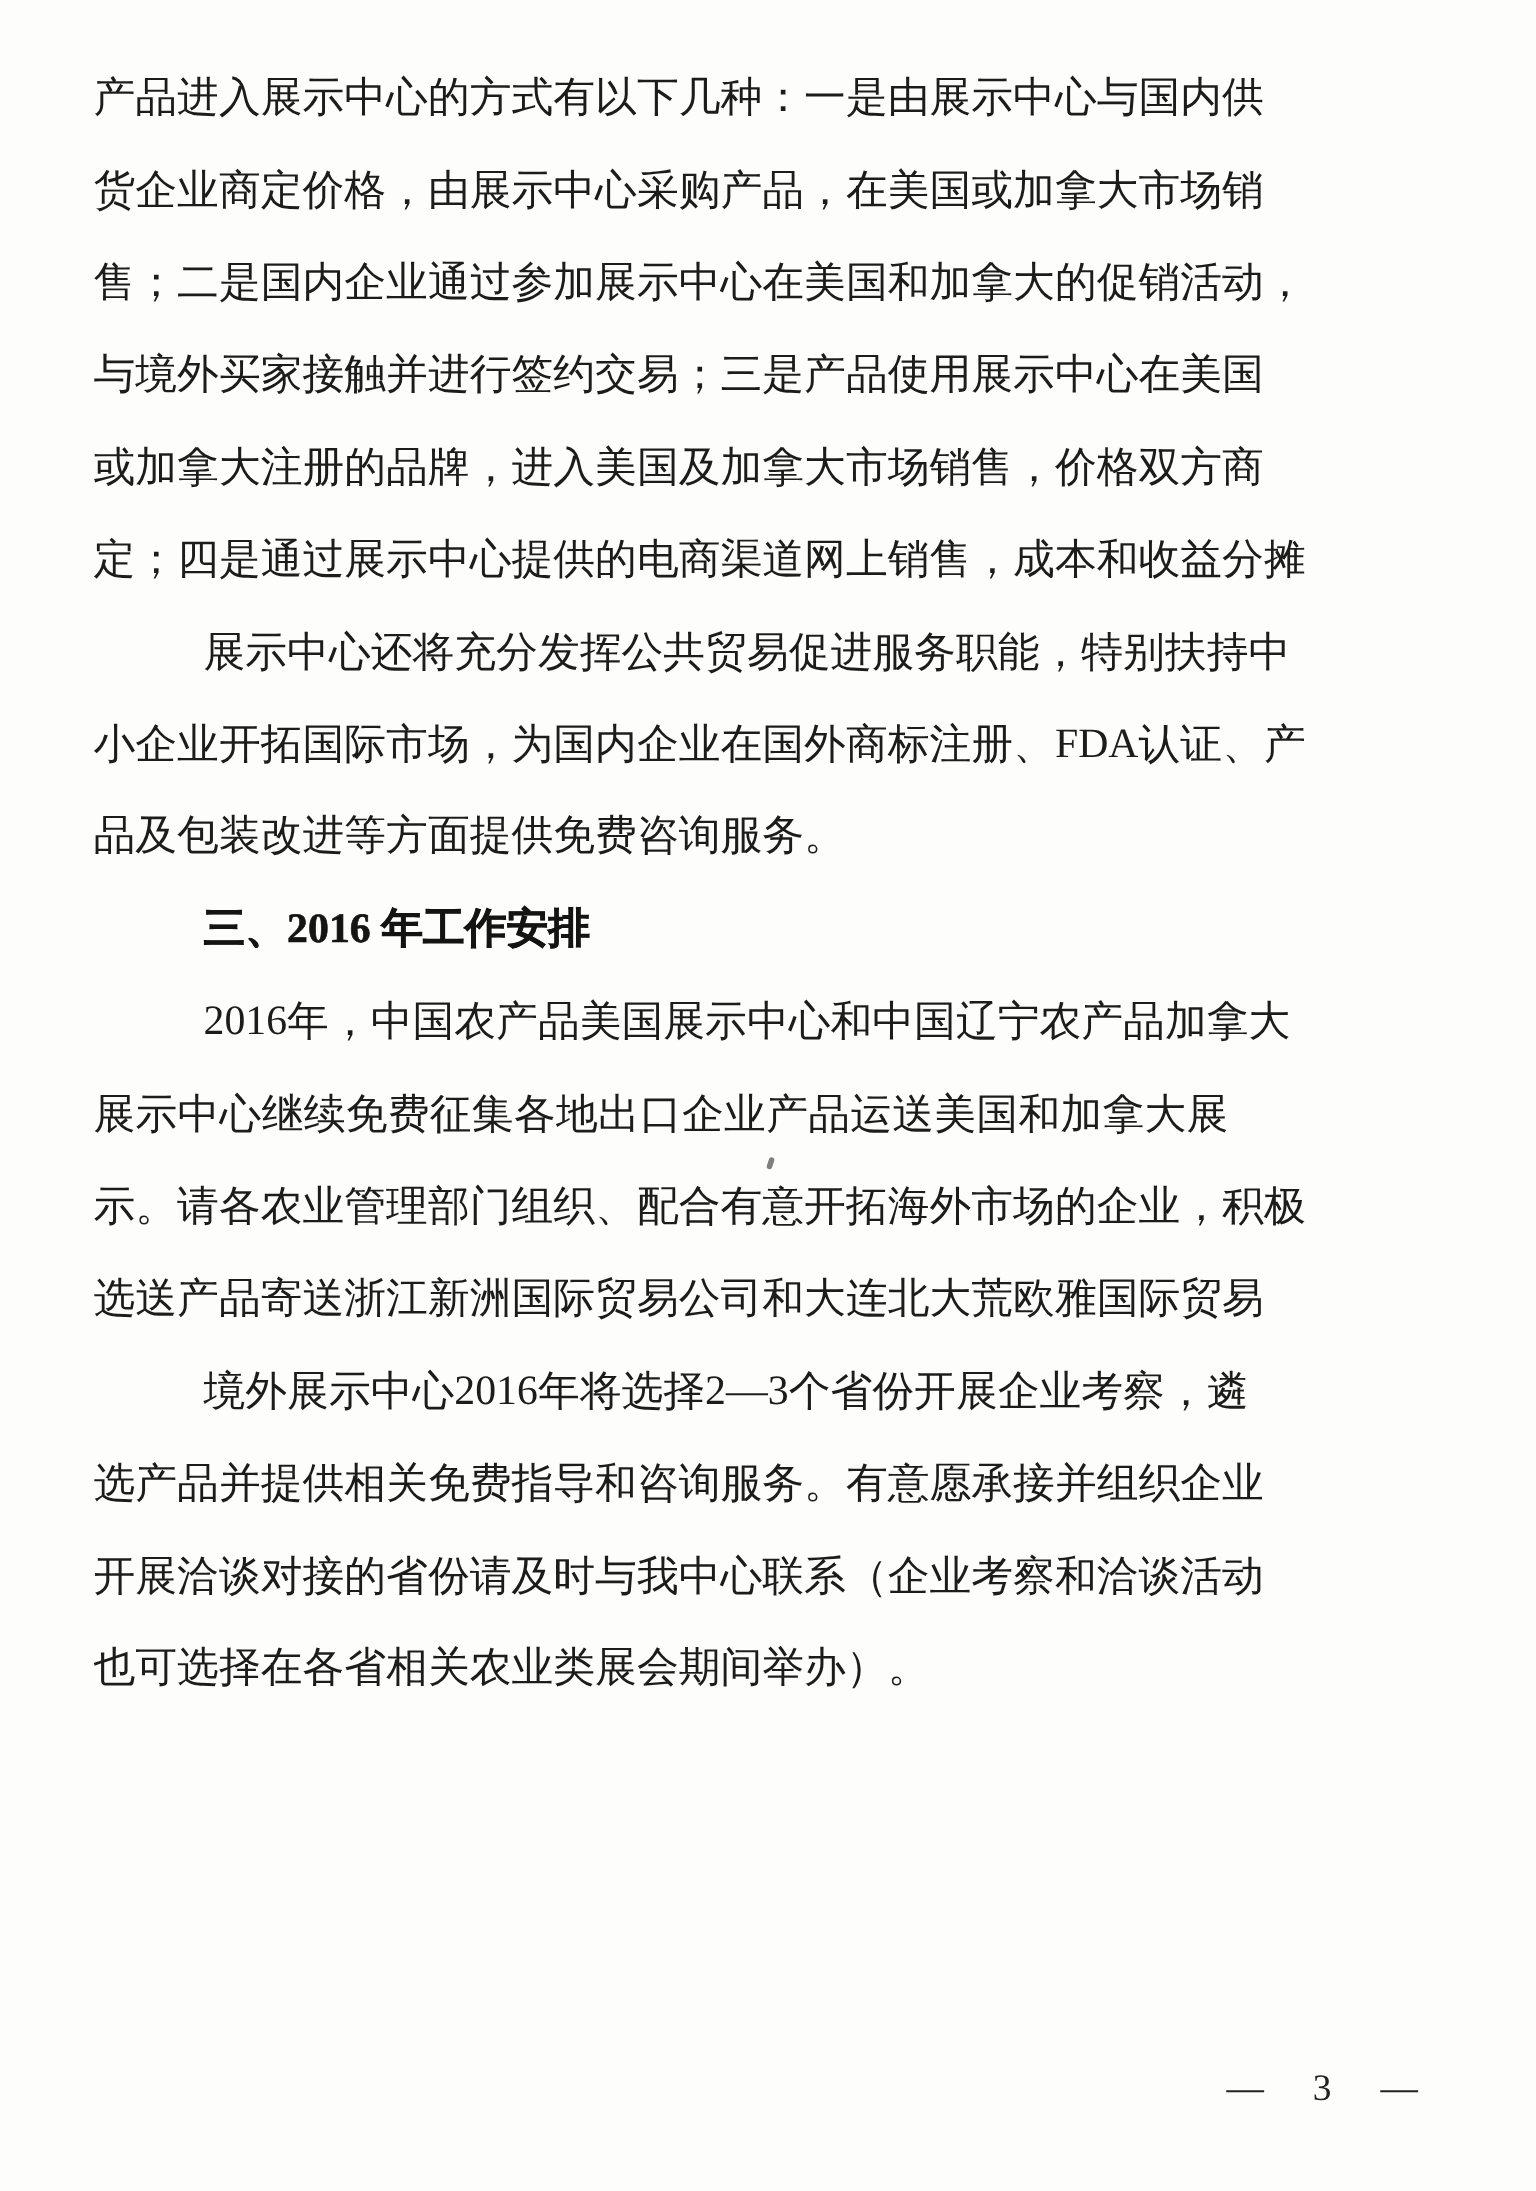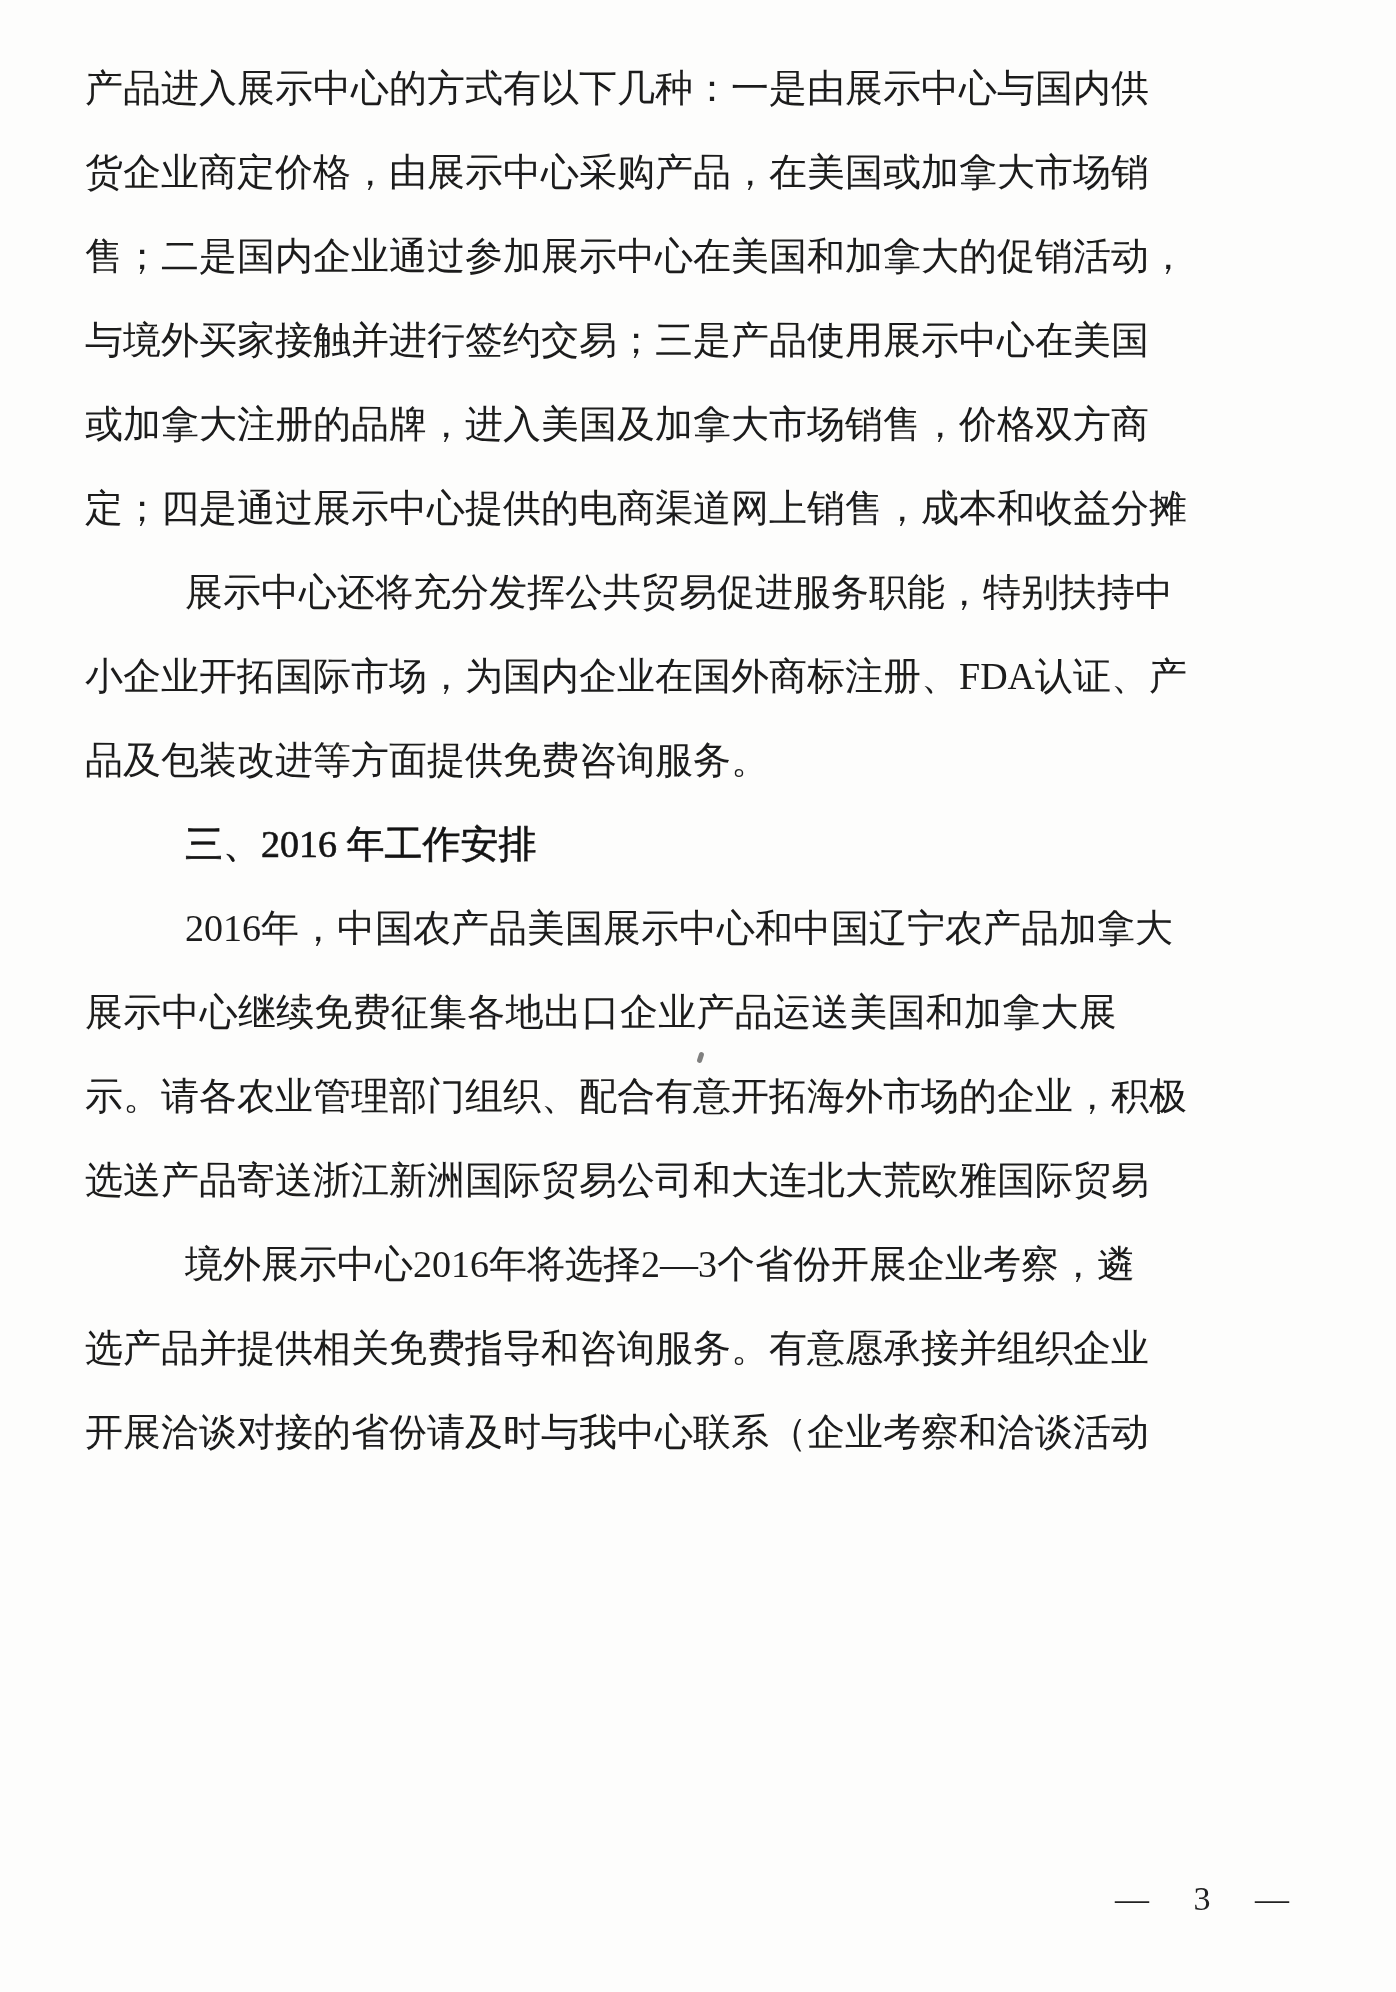--- a/index.html
+++ b/index.html
@@ -30,21 +30,21 @@
   }
   .line.j {
     display: flex;
     justify-content: space-between;
     align-items: center;
     line-height: normal;
     white-space: normal;
   }
   .line.ind { padding-left: 100px; }
   .line.head {
-    font-weight: normal;
+    font-weight: bold;
     color: #141414;
     -webkit-text-stroke: 0.6px #141414;
   }
   .page-number {
     position: absolute;
     left: 1115px;
     top: 1880px;
     font-size: 34px;
     letter-spacing: 18px;
     white-space: pre;
@@ -512,16 +512,17 @@
         <span>企</span>
         <span>业</span>
         <span>考</span>
         <span>察</span>
         <span>和</span>
         <span>洽</span>
         <span>谈</span>
         <span>活</span>
         <span>动</span>
       </div>
+      <div class="line">也可选择在各省相关农业类展会期间举办）。</div>
     </div>
   <div class="speck"></div>
   <div class="page-number">— 3 —</div>
 </div>
 
 </body></html>

